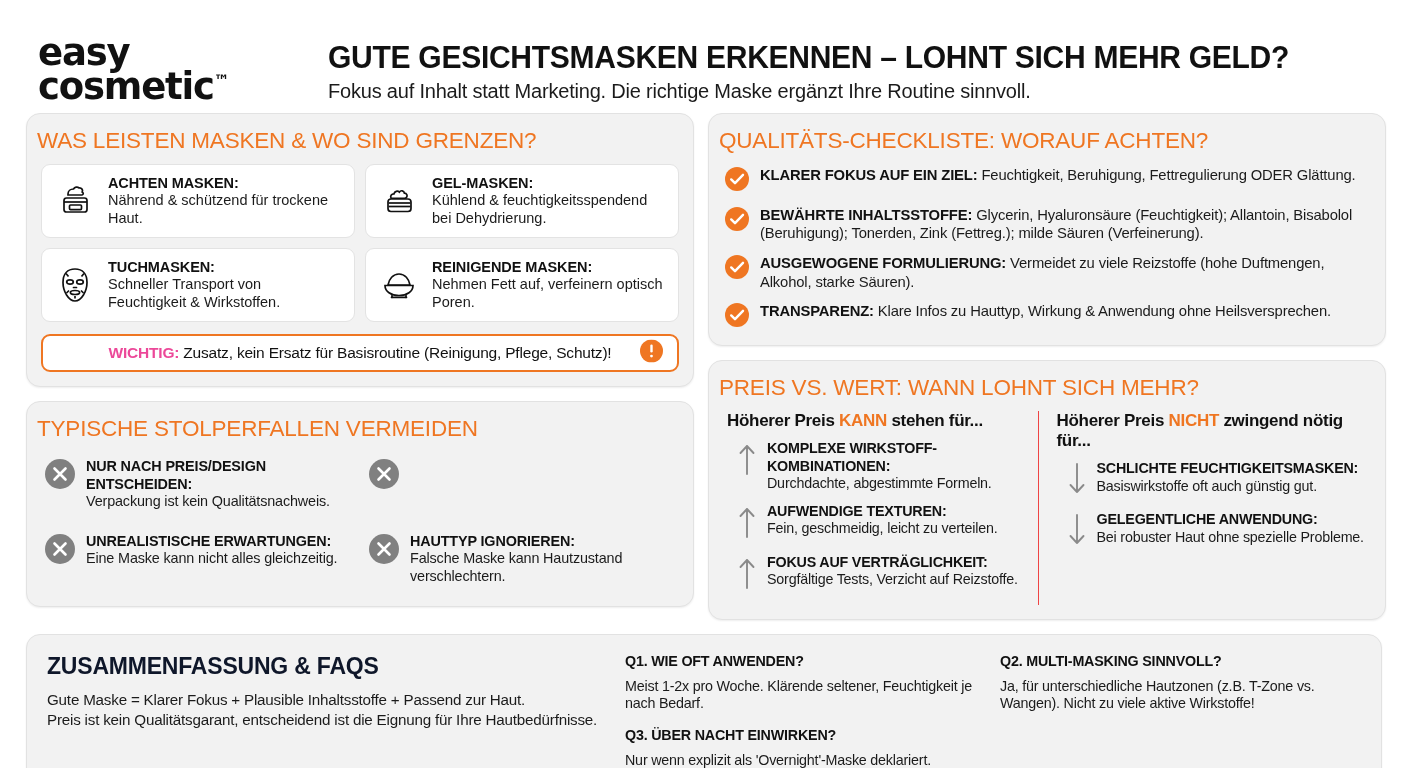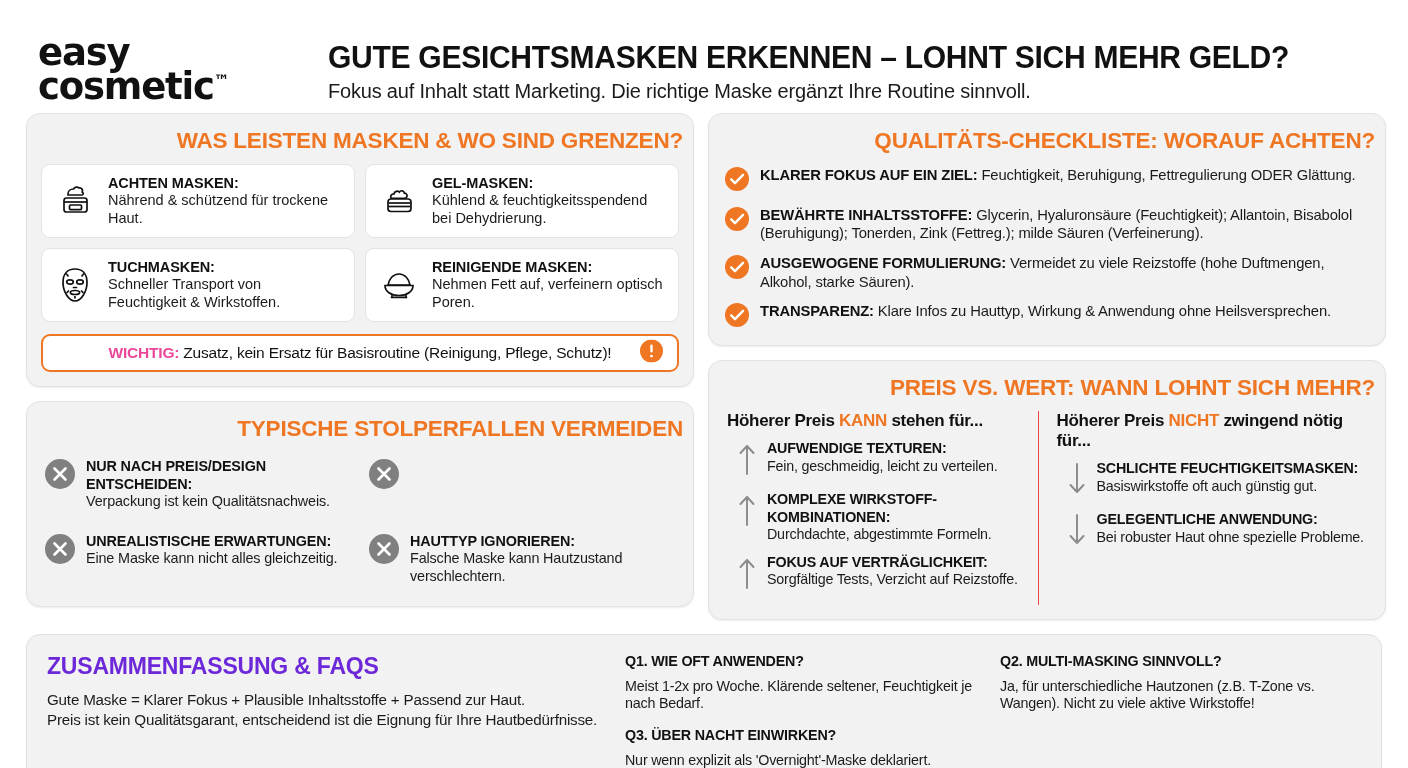--- a/index.html
+++ b/index.html
@@ -53,23 +53,23 @@
   .col-l { display: flex; flex-direction: column; gap: 14px; }
   .col-r { display: flex; flex-direction: column; gap: 14px; }
 
   .card {
     background: #f2f2f2;
     border: 1px solid #e2e2e2;
     border-radius: 14px;
     box-shadow: 0 1px 2px rgba(0,0,0,0.07);
   }
   .card-title {
-    text-align: right;
+    text-align: left;
     color: #ef7622;
-    font-weight: 700;
+    font-weight: 400;
     font-size: 22.5px;
     letter-spacing: -0.2px;
     padding: 14px 10px 10px;
   }
 
   
   .tiles {
     display: grid;
     grid-template-columns: 1fr 1fr;
     gap: 10px;
@@ -142,21 +142,21 @@
     margin: 14px 26px 0 26px;
     background: #f2f2f2;
     border: 1px solid #e2e2e2;
     border-radius: 14px;
     box-shadow: 0 1px 2px rgba(0,0,0,0.07);
     display: flex;
     padding: 18px 20px 16px 20px;
     gap: 18px;
   }
   .summary { flex: 0 0 560px; }
-  .summary h3 { color: #6d28d9; font-size: 23px; font-weight: 700; letter-spacing: -0.2px; }
+  .summary h3 { color: #0f172a; font-size: 23px; font-weight: 700; letter-spacing: -0.2px; }
   .summary p { font-size: 15.2px; line-height: 1.35; color: #1b1b1b; margin-top: 10px; letter-spacing: -0.2px; }
   .faq { flex: 1; display: grid; grid-template-columns: repeat(2, 1fr); gap: 14px; }
   .faq-q { font-size: 14.3px; font-weight: 700; color: #111; letter-spacing: -0.2px; }
   .faq-a { font-size: 14.3px; line-height: 1.22; color: #1b1b1b; margin-top: 9px; letter-spacing: -0.2px; }
 </style>
 </head>
 <body>
 
 <div class="page">
 
@@ -370,20 +370,32 @@
         </div>
       </div>
 
       <div class="card">
         <div class="card-title">PREIS VS. WERT: WANN LOHNT SICH MEHR?</div>
         <div class="pv-body">
 
           <div class="pv-col left">
             <div class="pv-head">
               <span>Höherer Preis </span><span class="kw">KANN</span><span> stehen für...</span>
+            </div>
+
+            <div class="pv-item">
+              <span class="pv-ico">
+                <svg width="20" height="34" viewBox="0 0 20 34" fill="none" stroke="#8a8a8a" stroke-width="1.9">
+                  <path d="M10 32V4M3.5 11L10 4l6.5 7" stroke-linecap="round" stroke-linejoin="round"></path>
+                </svg>
+              </span>
+              <div class="pv-txt">
+                <b>KOMPLEXE WIRKSTOFF-KOMBINATIONEN:</b>
+                <span>Durchdachte, abgestimmte Formeln.</span>
+              </div>
             </div>
 
             <div class="pv-item">
               <span class="pv-ico">
                 <svg width="20" height="34" viewBox="0 0 20 34" fill="none" stroke="#8a8a8a" stroke-width="1.9">
                   <path d="M10 32V4M3.5 11L10 4l6.5 7" stroke-linecap="round" stroke-linejoin="round"></path>
                 </svg>
               </span>
               <div class="pv-txt">
                 <b>AUFWENDIGE TEXTUREN:</b>
@@ -391,32 +403,20 @@
               </div>
             </div>
 
             <div class="pv-item">
               <span class="pv-ico">
                 <svg width="20" height="34" viewBox="0 0 20 34" fill="none" stroke="#8a8a8a" stroke-width="1.9">
                   <path d="M10 32V4M3.5 11L10 4l6.5 7" stroke-linecap="round" stroke-linejoin="round"></path>
                 </svg>
               </span>
               <div class="pv-txt">
-                <b>KOMPLEXE WIRKSTOFF-KOMBINATIONEN:</b>
-                <span>Durchdachte, abgestimmte Formeln.</span>
-              </div>
-            </div>
-
-            <div class="pv-item">
-              <span class="pv-ico">
-                <svg width="20" height="34" viewBox="0 0 20 34" fill="none" stroke="#8a8a8a" stroke-width="1.9">
-                  <path d="M10 32V4M3.5 11L10 4l6.5 7" stroke-linecap="round" stroke-linejoin="round"></path>
-                </svg>
-              </span>
-              <div class="pv-txt">
                 <b>FOKUS AUF VERTRÄGLICHKEIT:</b>
                 <span>Sorgfältige Tests, Verzicht auf Reizstoffe.</span>
               </div>
             </div>
           </div>
 
           <div class="pv-col right">
             <div class="pv-head">
               <span>Höherer Preis </span><span class="kw">NICHT</span><span> zwingend nötig für...</span>
             </div>

